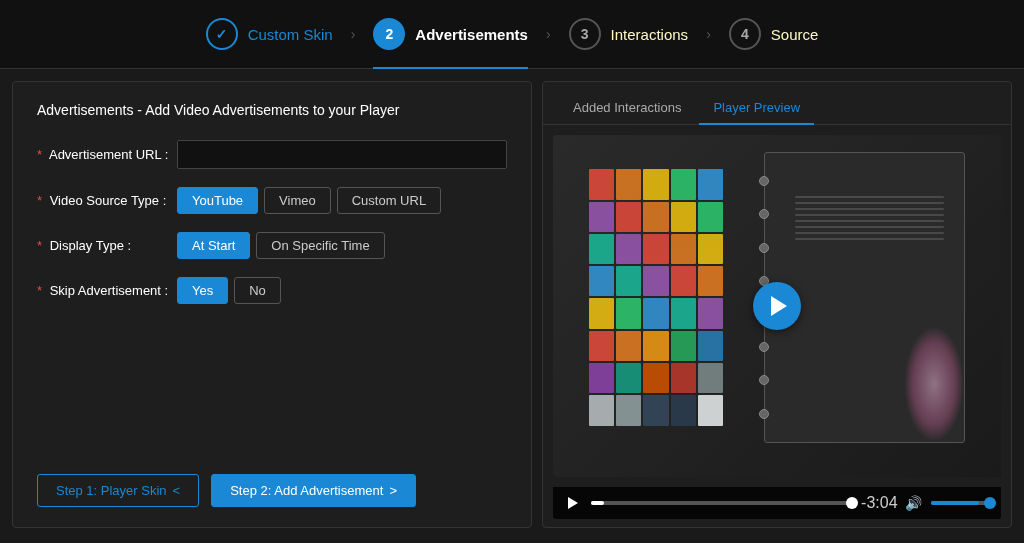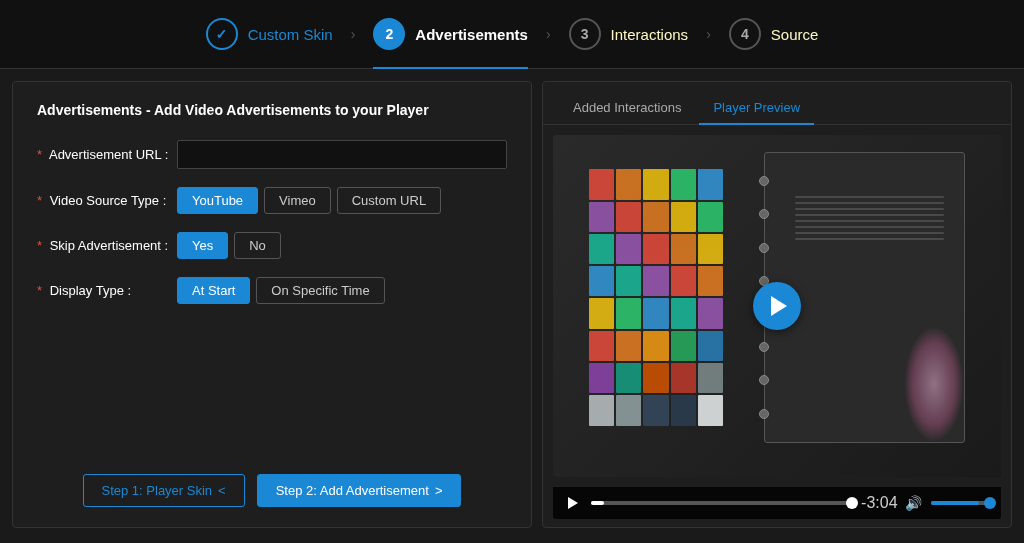--- a/index.html
+++ b/index.html
@@ -91,21 +91,21 @@
       background: #1e1e1e;
       border: 1px solid #333;
       margin: 12px 10px 12px 12px;
       border-radius: 4px;
       padding: 20px 24px;
       display: flex;
       flex-direction: column;
     }
     .panel-title {
       font-size: 14px;
-      font-weight: bold;
+      font-weight: normal;
       color: #fff;
       margin-bottom: 22px;
     }
     .form-row {
       display: flex;
       align-items: center;
       margin-bottom: 18px;
     }
     .form-label {
       color: #fff;
@@ -143,21 +143,20 @@
       padding: 6px 10px;
       font-size: 13px;
       border-radius: 2px;
       outline: none;
     }
     .spacer { flex: 1; }
     .bottom-nav {
       display: flex;
       gap: 12px;
       margin-top: 8px;
-      justify-content: center;
     }
     .nav-btn {
       padding: 8px 18px;
       border: 1px solid #1a88d4;
       background: transparent;
       color: #1a88d4;
       border-radius: 3px;
       cursor: pointer;
       font-size: 13px;
       display: flex;
@@ -452,36 +451,36 @@
       <div class="btn-group">
         <button class="btn-option selected">YouTube</button>
         <button class="btn-option">Vimeo</button>
         <button class="btn-option">Custom URL</button>
       </div>
     </div>
 
     <div class="form-row">
       <div class="form-label">
         <span class="required-star">*</span>
+        <span>Display Type :</span>
+      </div>
+      <div class="btn-group">
+        <button class="btn-option selected">At Start</button>
+        <button class="btn-option">On Specific Time</button>
+      </div>
+    </div>
+
+    <div class="form-row">
+      <div class="form-label">
+        <span class="required-star">*</span>
         <span>Skip Advertisement :</span>
       </div>
       <div class="btn-group">
         <button class="btn-option selected">Yes</button>
         <button class="btn-option">No</button>
-      </div>
-    </div>
-
-    <div class="form-row">
-      <div class="form-label">
-        <span class="required-star">*</span>
-        <span>Display Type :</span>
-      </div>
-      <div class="btn-group">
-        <button class="btn-option selected">At Start</button>
-        <button class="btn-option">On Specific Time</button>
       </div>
     </div>
 
     <div class="spacer"></div>
 
     <div class="bottom-nav">
       <button class="nav-btn">
         <span>Step 1: Player Skin</span>
         <span>&lt;</span>
       </button>

